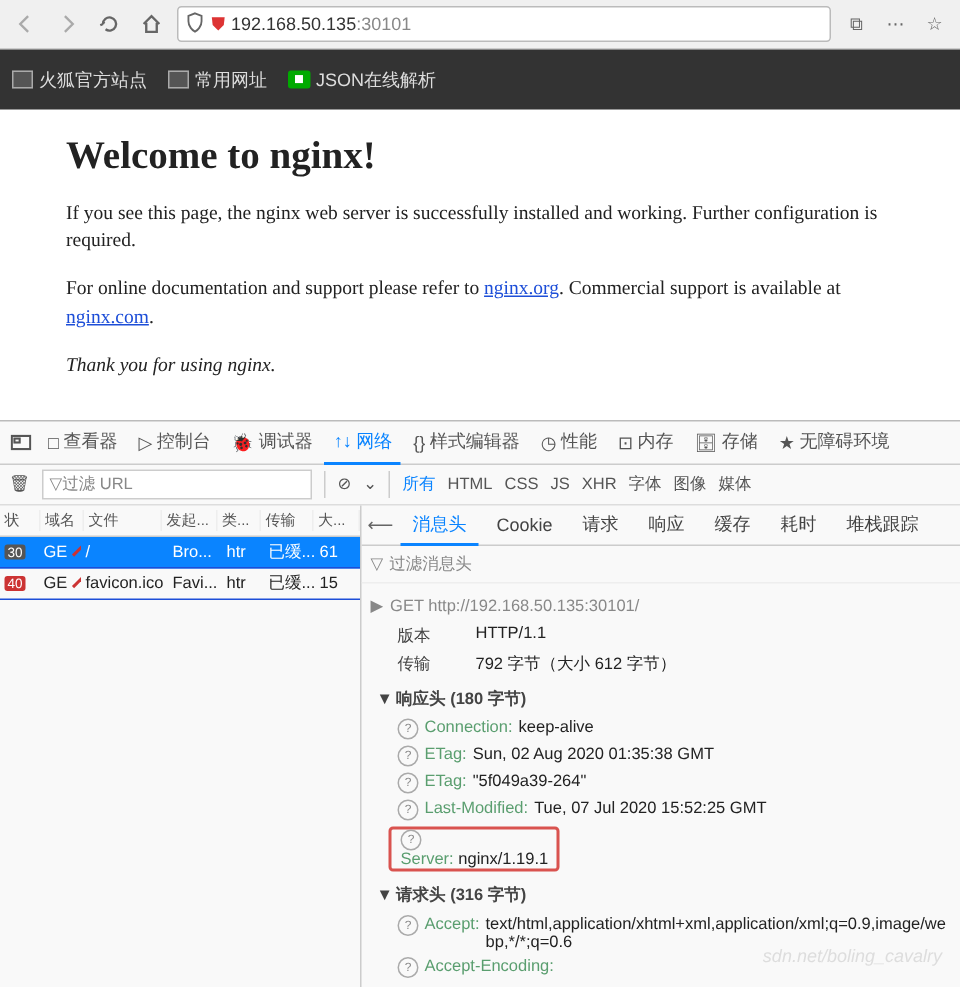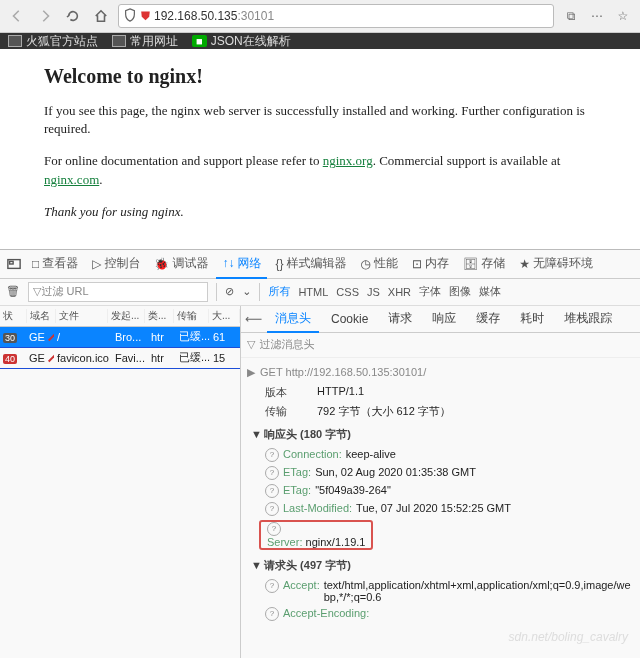--- a/index.html
+++ b/index.html
@@ -5,28 +5,28 @@
 html,body{margin:0;padding:0;font-family:"Segoe UI",Arial,sans-serif;font-size:12px;background:#fff;color:#222;width:640px}
 .toolbar{display:flex;align-items:center;height:32px;background:#f0f0f0;border-bottom:1px solid #ccc;padding:0 6px;gap:6px}
 .tb-btn{width:22px;height:22px;display:flex;align-items:center;justify-content:center;color:#666;border-radius:3px}
 .tb-btn svg{width:14px;height:14px;fill:none;stroke:currentColor;stroke-width:1.8}
 .tb-btn.disabled{color:#aaa}
 .urlbar{flex:1;display:flex;align-items:center;border:1px solid #bbb;border-radius:3px;background:#fff;height:22px;padding:0 4px;gap:4px}
 .shield{width:14px;height:14px;color:#666}
 .url{font-size:12px;color:#333;white-space:nowrap}
 .url .rest{color:#888}
 .tb-right{display:flex;gap:4px;color:#666}
-.bookmarks{display:flex;align-items:center;height:16px;background:#333;color:#ddd;padding:0 8px;gap:14px;font-size:12px}
+.bookmarks{display:flex;align-items:center;height:40px;background:#333;color:#ddd;padding:0 8px;gap:14px;font-size:12px}
 .bm{display:flex;align-items:center;gap:4px}
 .folder{width:12px;height:10px;border:1px solid #aaa;background:#555}
 .jsonbadge{background:#0a0;color:#fff;padding:0 4px;border-radius:2px;font-size:11px}
 .content{padding:12px 44px 14px 44px;font-family:Georgia,'Times New Roman',serif}
-.content h1{font-size:20px;margin:4px 0 14px 0}
+.content h1{font-size:26px;margin:4px 0 14px 0}
 .content p{font-size:13px;line-height:1.4;margin:0 0 14px 0}
-.content a{color:#15803d}
+.content a{color:#1d4ed8}
 .content .thanks{font-style:italic}
 .devtools{border-top:1px solid #bbb;background:#f9f9f9}
 .dt-tabs{display:flex;align-items:center;height:28px;border-bottom:1px solid #ccc;font-size:12px;color:#555;padding:0 4px;gap:2px}
 .dt-tab{display:flex;align-items:center;gap:3px;padding:0 6px;height:28px;white-space:nowrap}
 .dt-tab.active{color:#0a84ff;border-bottom:2px solid #0a84ff;margin-bottom:-1px}
 .dt-icon{width:20px;display:flex;justify-content:center;color:#555}
 .dt-icon svg{width:14px;height:14px;fill:none;stroke:currentColor;stroke-width:1.6}
 .dt-row2{display:flex;align-items:center;height:26px;border-bottom:1px solid #ddd;padding:0 6px;gap:8px;font-size:11px;color:#555}
 .filterbox{flex:0 0 170px;border:1px solid #ccc;height:18px;display:flex;align-items:center;padding:0 4px;background:#fff;color:#888}
 .sep{width:1px;height:18px;background:#ccc}
@@ -230,21 +230,21 @@
             </div>
             <div class="hdrline">
               <span class="q">?</span>
               <span class="hk">Last-Modified:</span> 
               <span class="hv">Tue, 07 Jul 2020 15:52:25 GMT</span>
             </div>
             <div class="hdrline">
               <span class="hibox"><span class="q">?</span><span class="hk">Server:</span> <span class="hv">nginx/1.19.1</span></span>
             </div>
           </div>
-        <div class="sect"><span class="tri">▼</span> <span>请求头 (497 字节)</span></div>
+        <div class="sect"><span class="tri">▼</span> <span>请求头 (316 字节)</span></div>
         <div id="req-lines">
             <div class="hdrline">
               <span class="q">?</span>
               <span class="hk">Accept:</span> 
               <span class="hv">text/html,application/xhtml+xml,application/xml;q=0.9,image/webp,*/*;q=0.6</span>
             </div>
             <div class="hdrline">
               <span class="q">?</span>
               <span class="hk">Accept-Encoding:</span> 
             </div>

